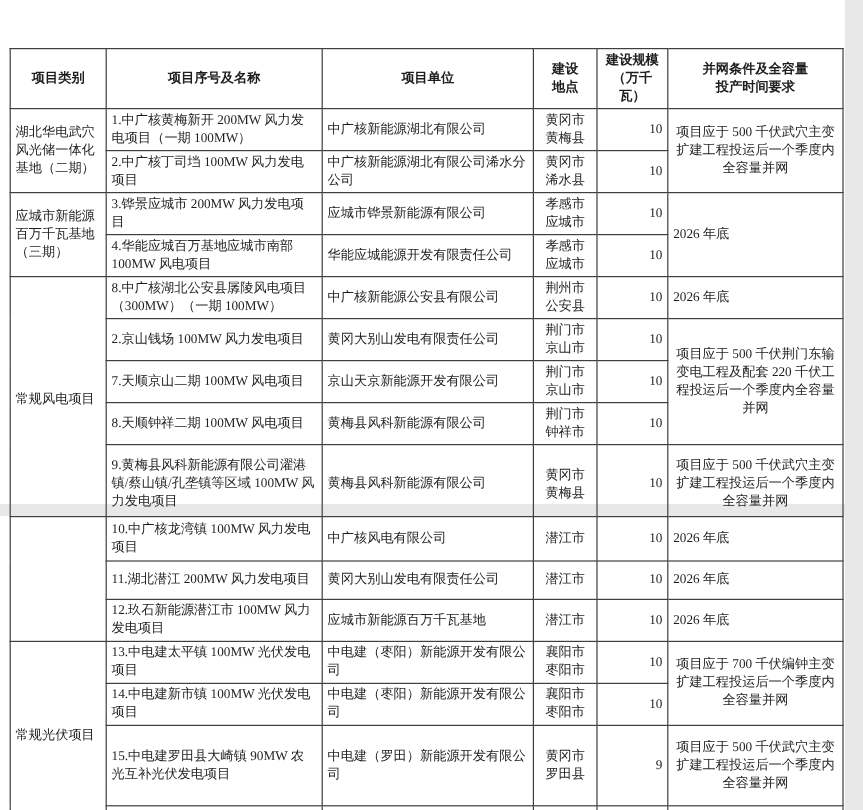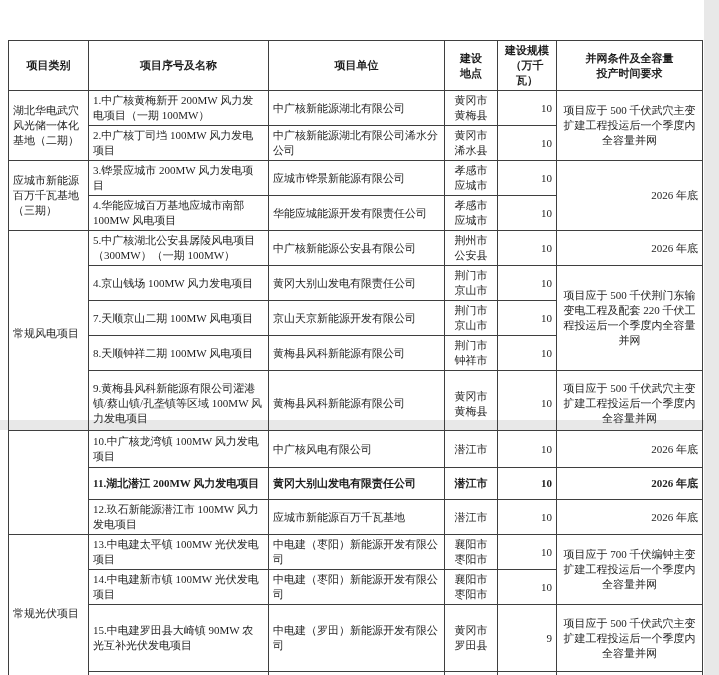--- a/index.html
+++ b/index.html
@@ -28,21 +28,21 @@
     font-size:11px;line-height:15px;color:#1e1e1e;
     padding:2px 4px;overflow:hidden;vertical-align:middle;
   }
   th{font-weight:bold;text-align:center;white-space:pre-line;}
   td.k-cat{text-align:left;}
   td.k-name{text-align:left;}
   td.k-unit{text-align:left;}
   td.k-loc{text-align:center;white-space:pre-line;}
   td.k-num{text-align:right;}
   td.k-cond{text-align:center;}
-  td.k-cond2{text-align:right;}
+  td.k-cond2{text-align:left;}
 </style>
 </head>
 <body>
 
 <div class="canvas">
 
   <div class="sheet sheet1">
     <table class="t1">
       <colgroup>
         <col style="width:80px">
@@ -93,29 +93,29 @@
           </tr>
           <tr style="height: 35px;">
             <td class="k-name">4.华能应城百万基地应城市南部 100MW 风电项目</td>
             <td class="k-unit">华能应城能源开发有限责任公司</td>
             <td class="k-loc">孝感市
 应城市</td>
             <td class="k-num">10</td>
           </tr>
           <tr style="height: 35px;">
             <td rowspan="5" class="k-cat">常规风电项目</td>
-            <td class="k-name">5.中广核湖北公安县孱陵风电项目（300MW）（一期 100MW）</td>
+            <td class="k-name">8.中广核湖北公安县孱陵风电项目（300MW）（一期 100MW）</td>
             <td class="k-unit">中广核新能源公安县有限公司</td>
             <td class="k-loc">荆州市
 公安县</td>
             <td class="k-num">10</td>
             <td class="k-cond2">2026 年底</td>
           </tr>
           <tr style="height: 35px;">
-            <td class="k-name">4.京山钱场 100MW 风力发电项目</td>
+            <td class="k-name">2.京山钱场 100MW 风力发电项目</td>
             <td class="k-unit">黄冈大别山发电有限责任公司</td>
             <td class="k-loc">荆门市
 京山市</td>
             <td class="k-num">10</td>
             <td rowspan="3" class="k-cond">项目应于 500 千伏荆门东输变电工程及配套 220 千伏工程投运后一个季度内全容量并网</td>
           </tr>
           <tr style="height: 35px;">
             <td class="k-name">7.天顺京山二期 100MW 风电项目</td>
             <td class="k-unit">京山天京新能源开发有限公司</td>
             <td class="k-loc">荆门市
@@ -153,21 +153,21 @@
       </colgroup>
       <tbody>
           <tr style="height: 37px;">
             <td rowspan="3" class="k-cat"></td>
             <td class="k-name">10.中广核龙湾镇 100MW 风力发电项目</td>
             <td class="k-unit">中广核风电有限公司</td>
             <td class="k-loc">潜江市</td>
             <td class="k-num">10</td>
             <td class="k-cond2">2026 年底</td>
           </tr>
-          <tr style="height: 32px; font-weight: bold;">
+          <tr style="height: 32px;">
             <td class="k-name">11.湖北潜江 200MW 风力发电项目</td>
             <td class="k-unit">黄冈大别山发电有限责任公司</td>
             <td class="k-loc">潜江市</td>
             <td class="k-num">10</td>
             <td class="k-cond2">2026 年底</td>
           </tr>
           <tr style="height: 32px;">
             <td class="k-name">12.玖石新能源潜江市 100MW 风力发电项目</td>
             <td class="k-unit">应城市新能源百万千瓦基地</td>
             <td class="k-loc">潜江市</td>

